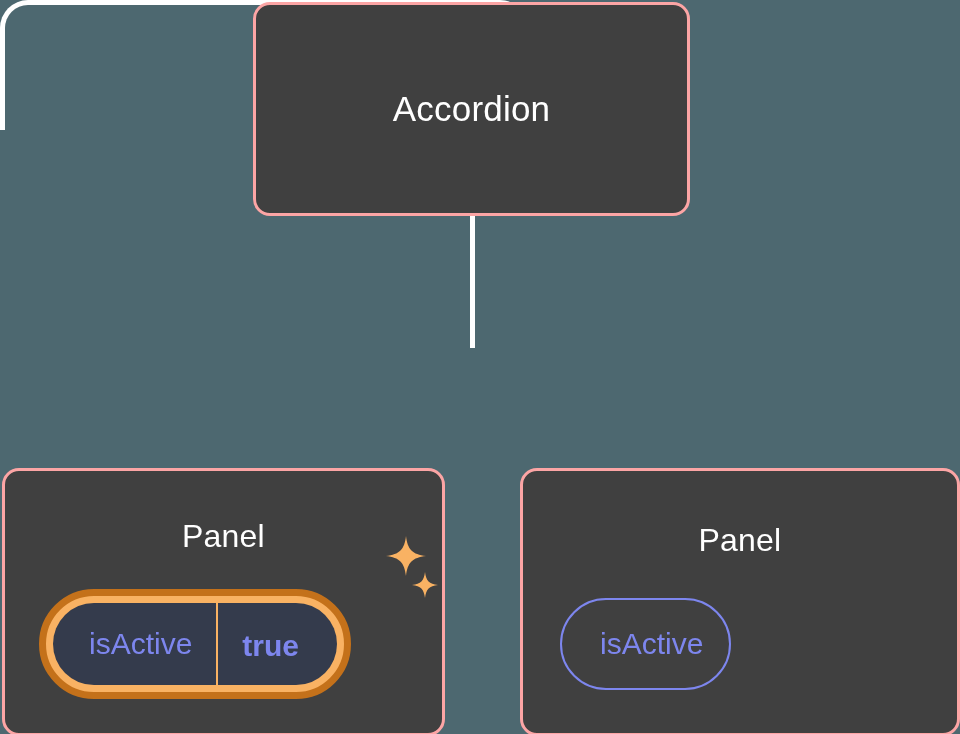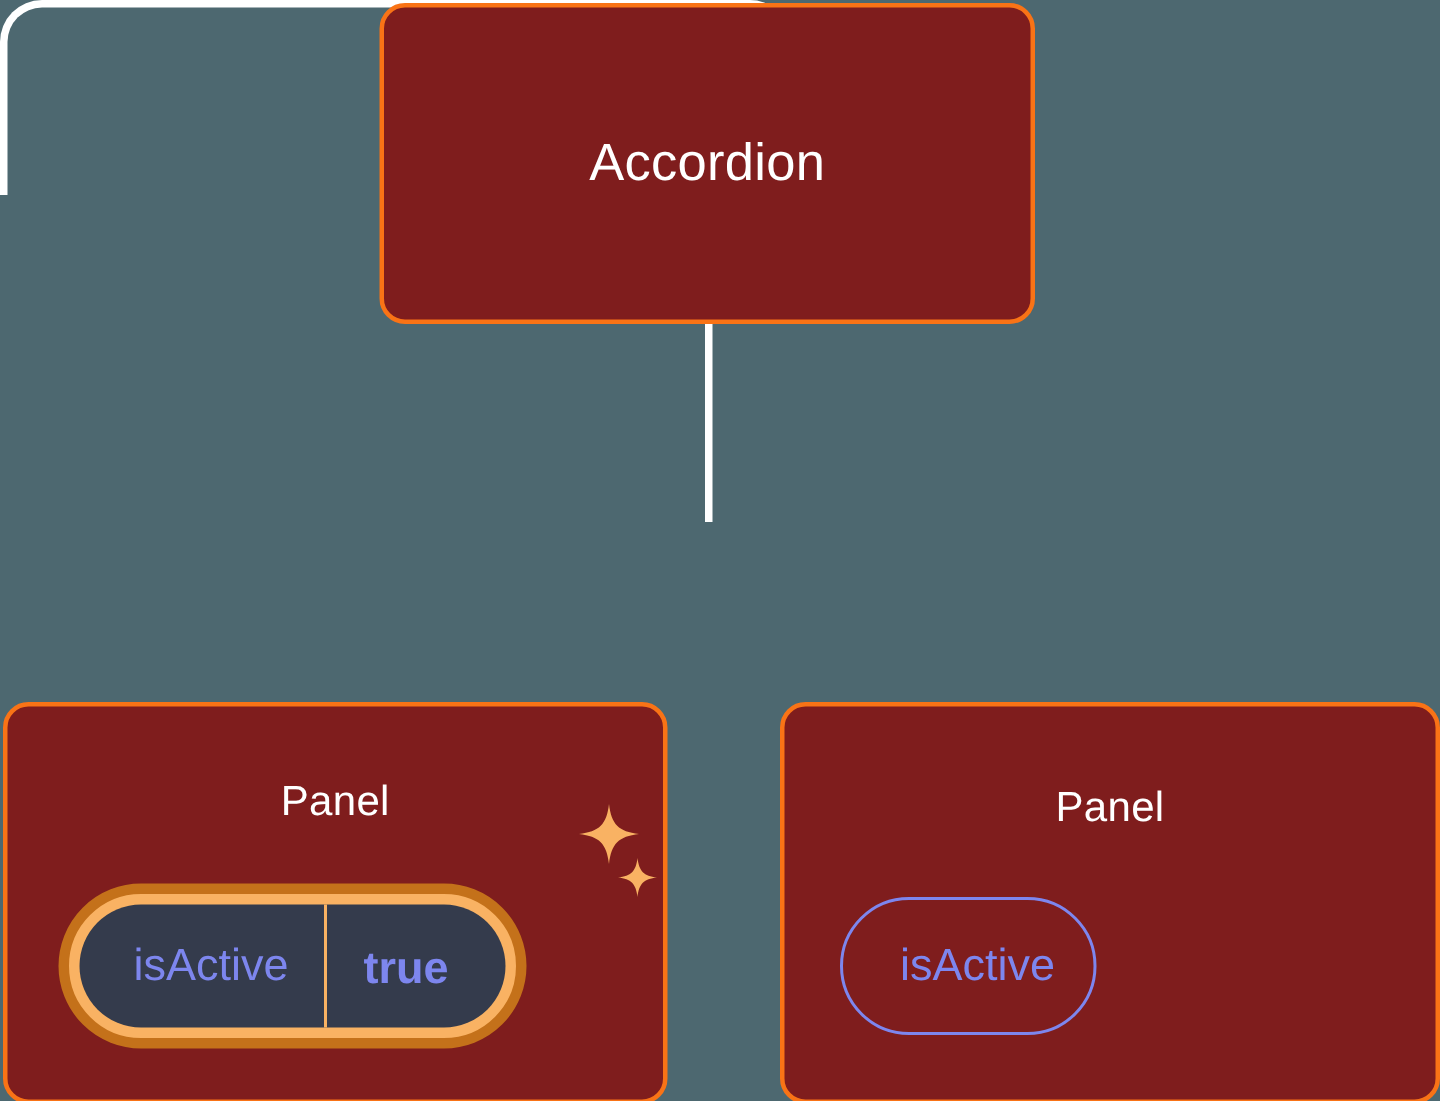--- a/index.html
+++ b/index.html
@@ -40,22 +40,22 @@
     border-left: 5px solid #ffffff;
     border-right: 5px solid #ffffff;
     border-top-left-radius: 28px;
     border-top-right-radius: 28px;
     box-sizing: border-box;
   }
 
   
   .node {
     position: absolute;
-    background: #7f1d1d;
-    border: 3px solid #f97316;
+    background: #404040;
+    border: 3px solid #fca5a5;
     border-radius: 17px;
     box-sizing: border-box;
   }
   #node-accordion {
     left: 253px;
     top: 2px;
     width: 437px;
     height: 214px;
   }
   #node-panel-left {
@@ -75,21 +75,21 @@
     color: #ffffff;
     text-align: center;
     font-weight: 400;
     letter-spacing: 0.2px;
   }
   #node-accordion .node-title {
     font-size: 35px;
     line-height: 208px;
   }
   .panel-title {
-    font-size: 28px;
+    font-size: 32px;
     margin-top: 47px;
   }
   #node-panel-right .panel-title {
     margin-top: 51px;
   }
 
   
   .pill-wrap {
     position: absolute;
     text-align: center;

